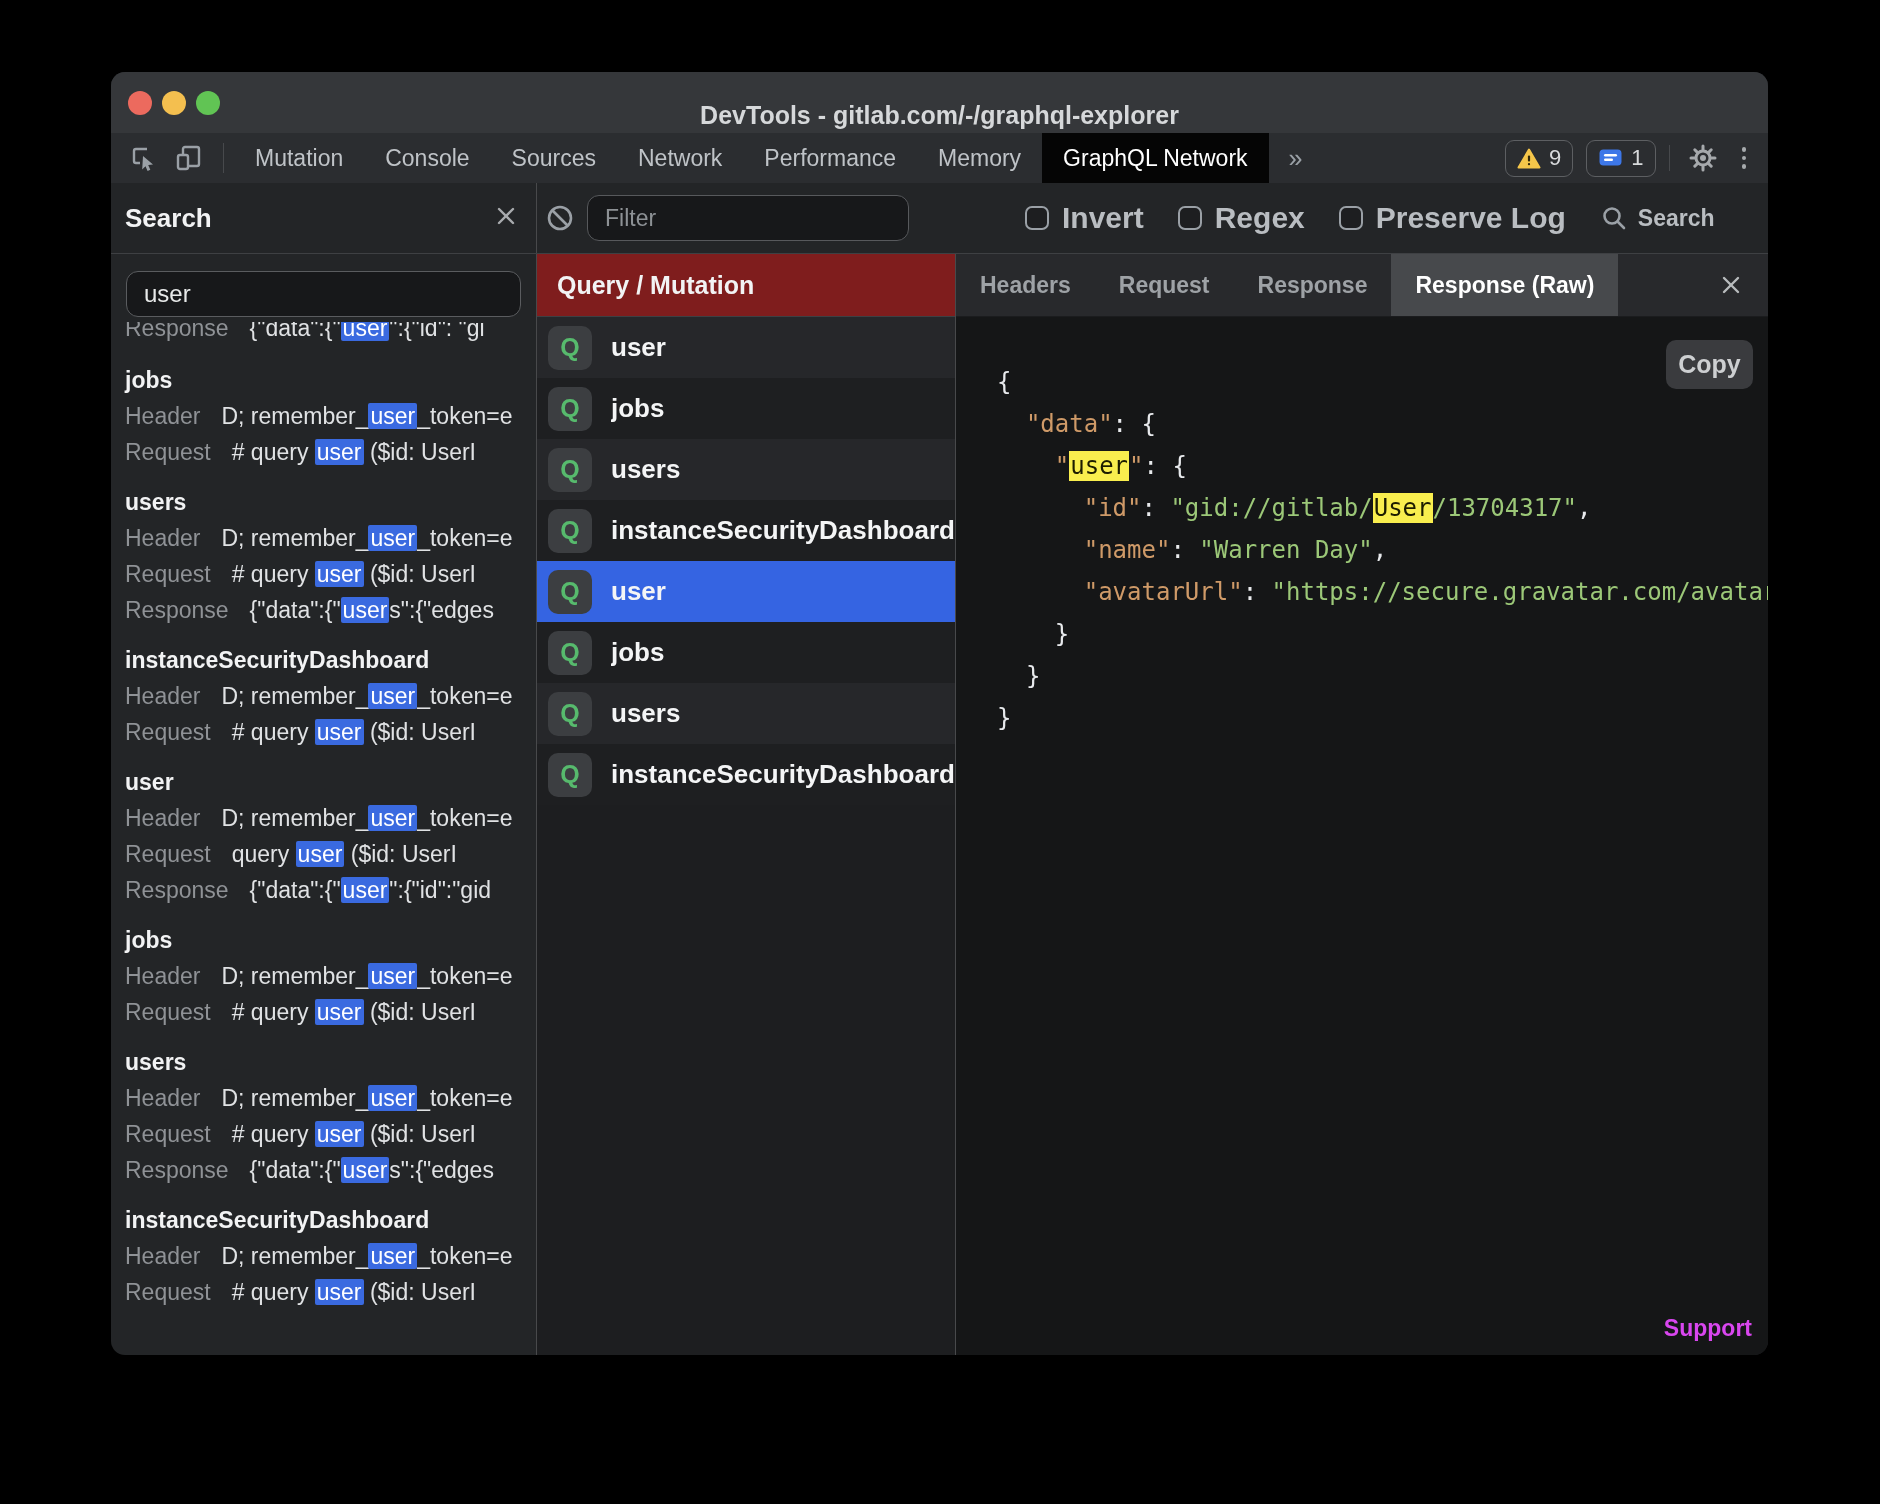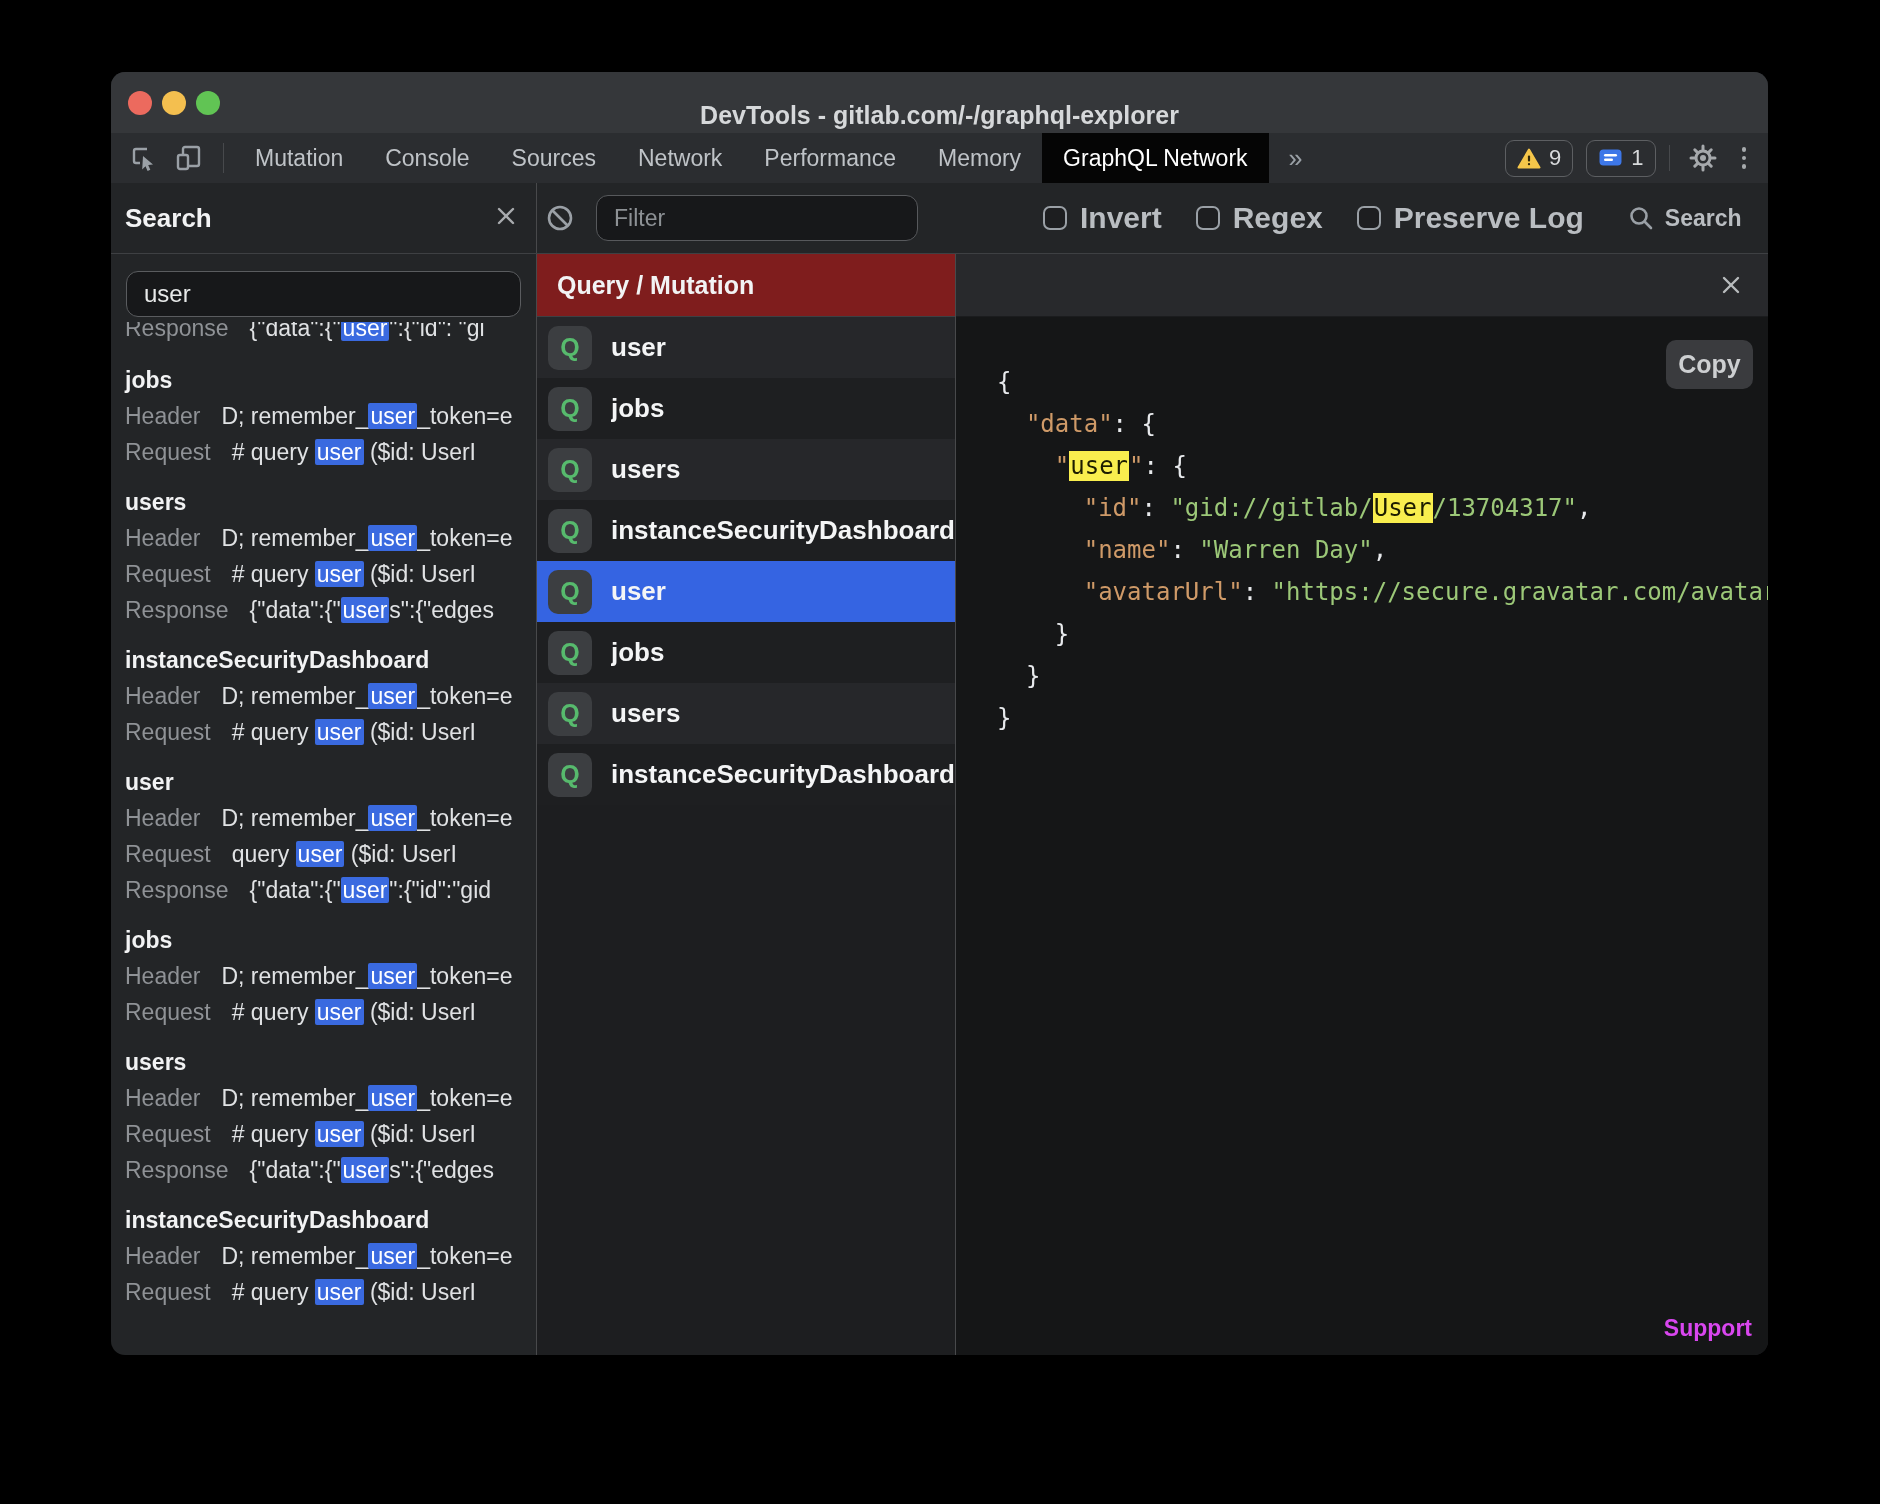--- a/index.html
+++ b/index.html
@@ -29,21 +29,21 @@
   .tb-right{margin-left:auto;display:flex;align-items:center;gap:13px;padding-right:16px;}
   .badge{display:flex;align-items:center;gap:8px;height:37px;padding:0 11px;border:1.5px solid #5d5f62;border-radius:9px;font-size:22px;color:#d8dadc;}
   .vsep{width:1px;height:26px;background:#47494c;}
   .kebab{display:flex;flex-direction:column;gap:4px;padding:0 6px;}
   .kebab i{width:4.5px;height:4.5px;border-radius:50%;background:#a6a9ac;display:block;}
 
   
   .toolrow{height:71px;flex:0 0 auto;display:flex;background:#232527;border-bottom:1px solid #3e4043;}
   .search-head{width:426px;flex:0 0 426px;border-right:1px solid #48494b;display:flex;align-items:center;padding:0 18px 0 14px;}
   .sh-title{font-size:26px;font-weight:700;color:#f2f3f4;flex:1;}
-  .filter-bar{flex:1;display:flex;align-items:center;padding:0 8px;gap:9px;}
+  .filter-bar{flex:1;display:flex;align-items:center;padding:0 8px;}
   .block-icon{margin-right:12px;display:flex;align-items:center;}
   .filter-input{width:322px;height:46px;background:#17181a;border:1.5px solid #57595c;border-radius:12px;
                 color:#e8eaea;font-size:23px;padding:0 17px;outline:none;margin-right:116px;
                 font-family:"Liberation Sans", sans-serif;}
   .filter-input::placeholder{color:#8d9195;}
   .check-group{display:flex;align-items:center;gap:13px;margin-right:34px;}
   .checkbox{width:24px;height:24px;border:2px solid #9aa0a6;border-radius:7px;background:#1d1e20;flex:0 0 auto;}
   .check-label{font-size:30px;font-weight:600;color:#b9bdc1;white-space:nowrap;}
   .fsearch{display:flex;align-items:center;gap:10px;color:#b9bdc1;font-size:23px;font-weight:600;}
 
@@ -303,20 +303,26 @@
           </div>
           <div class="qrow even">
             <span class="qbadge">Q</span>
             <span class="qlabel">instanceSecurityDashboard</span>
           </div>
         </div>
     </div>
 
     <div class="detail-panel">
       <div class="dtabs">
+        <div class="dtabs-list" id="dtabs-list">
+            <div class="dtab">Headers</div>
+            <div class="dtab">Request</div>
+            <div class="dtab">Response</div>
+            <div class="dtab active">Response (Raw)</div>
+          </div>
         <span class="dclose">
           <svg width="26" height="26" viewBox="0 0 26 26">
               <g stroke="#b8bbbd" stroke-width="2.4" stroke-linecap="round">
             <line x1="6" y1="6" x2="20" y2="20"></line>
                 <line x1="20" y1="6" x2="6" y2="20"></line>
               </g>
             </svg>
         </span>
       </div>
       <div class="dcontent">

